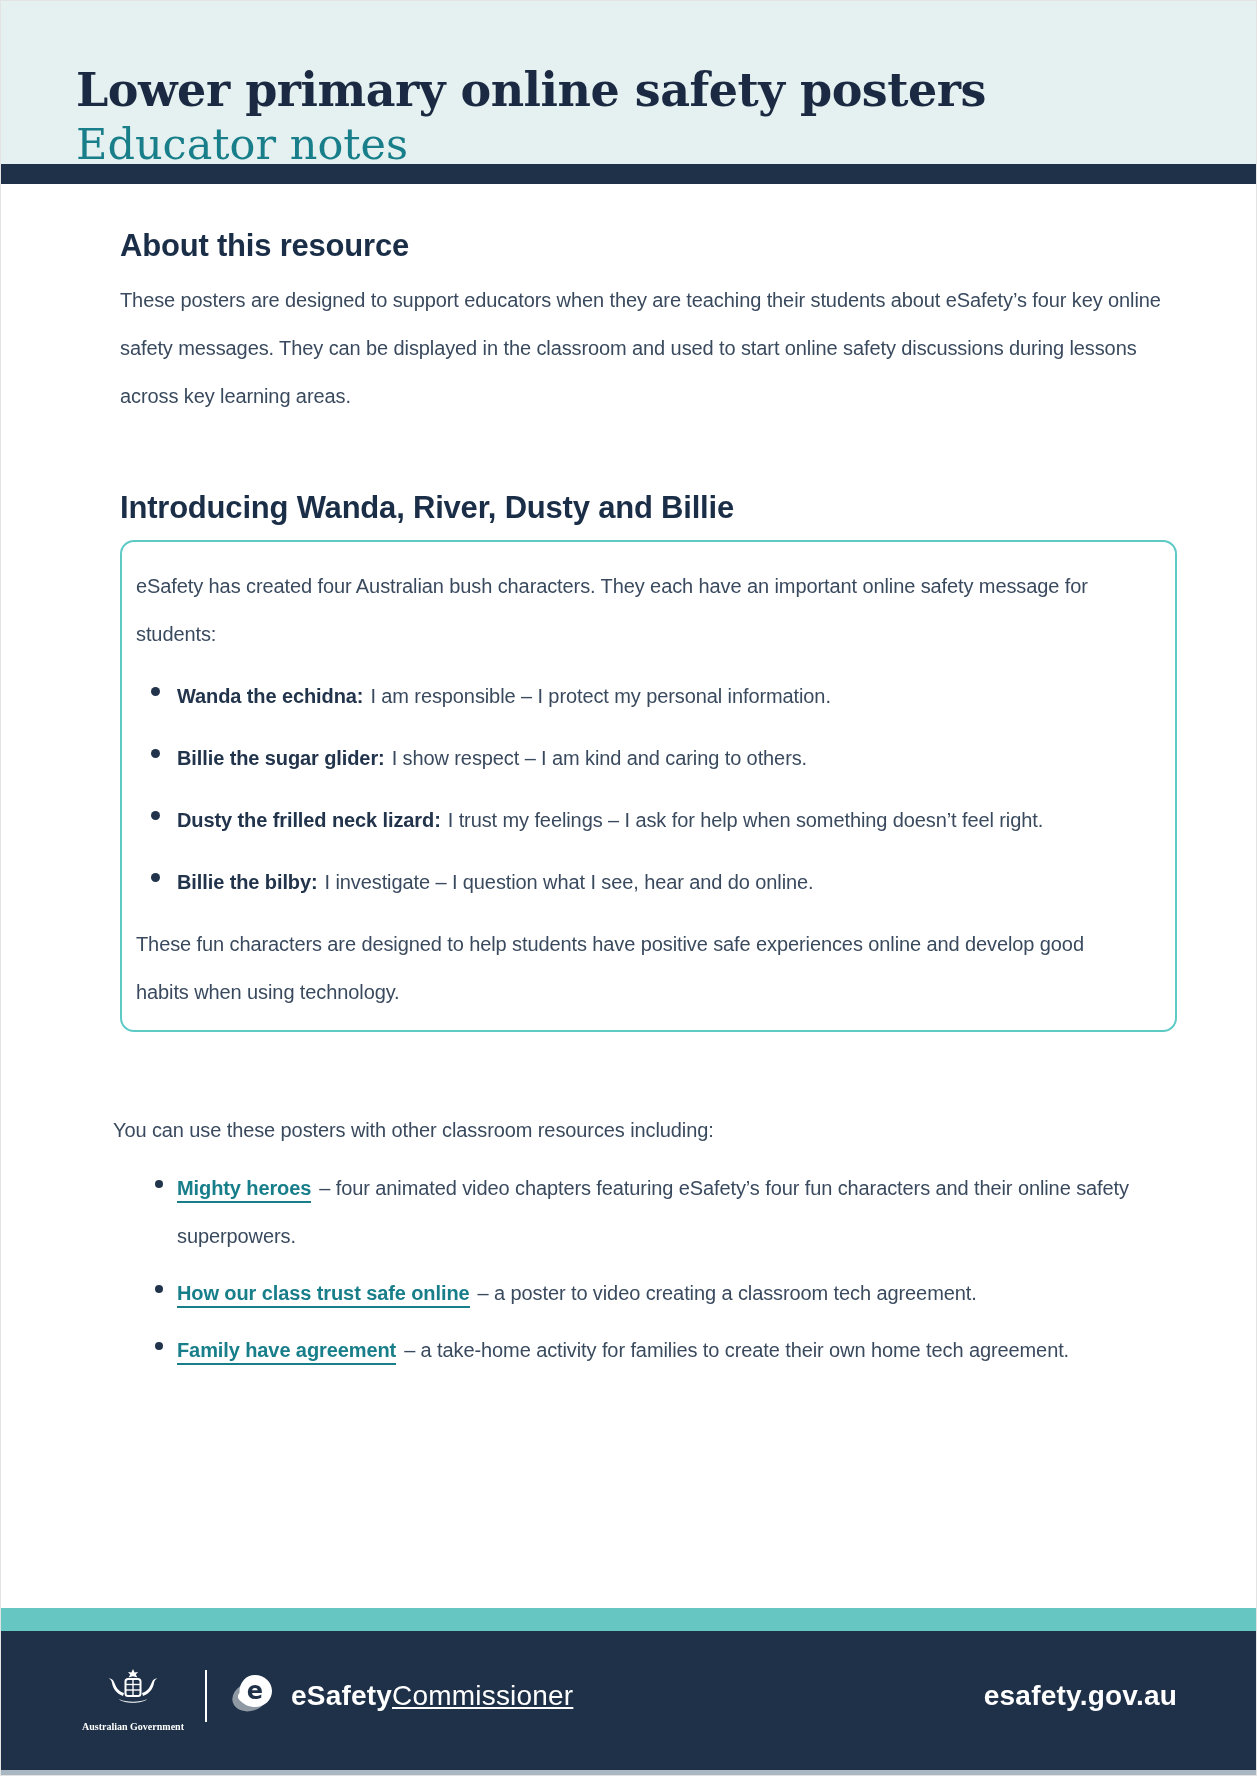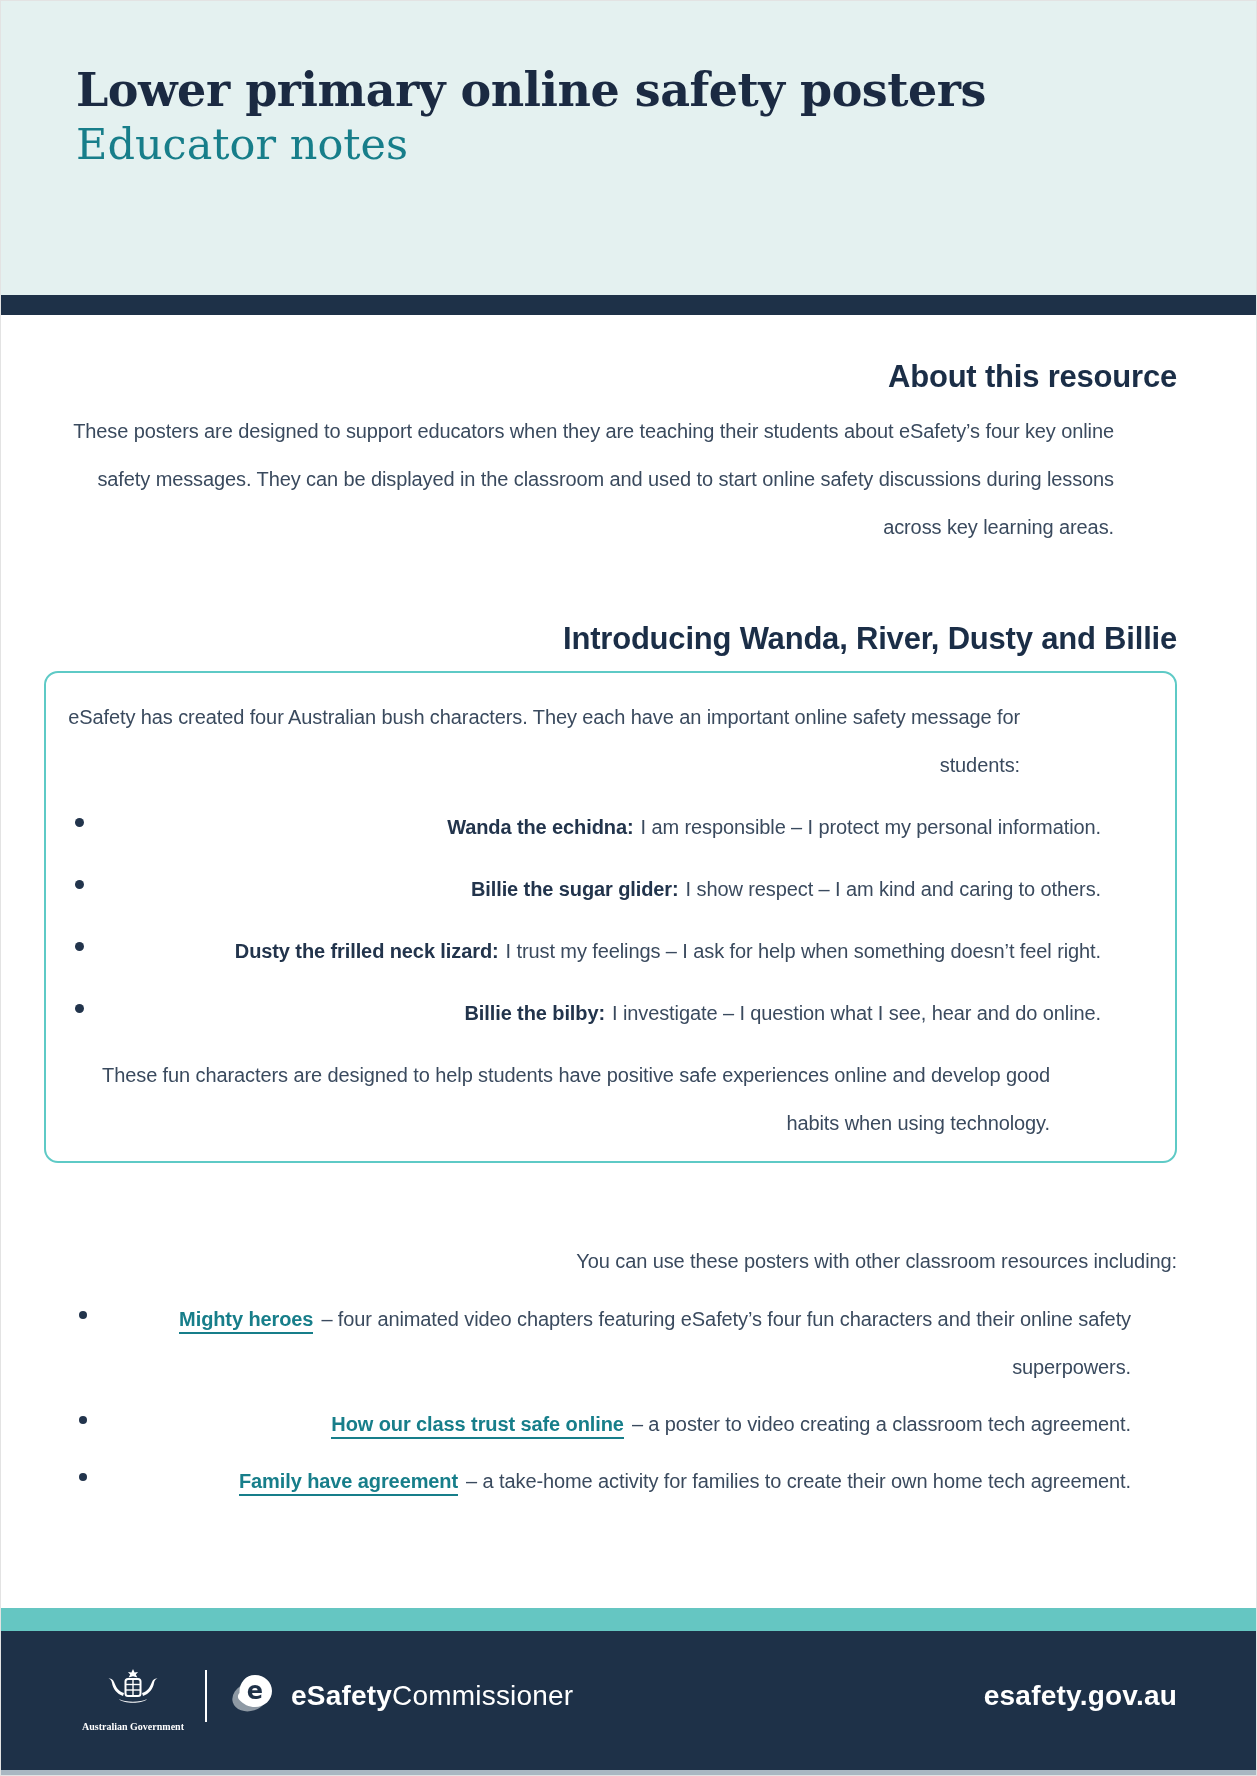--- a/index.html
+++ b/index.html
@@ -9,21 +9,21 @@
     border:1px solid #e3e3e3;
     background:#ffffff;
     display:flex;flex-direction:column;
     font-family:"Liberation Sans","DejaVu Sans",sans-serif;
     overflow:hidden;
     position:relative;
   }
   
   .header{
     background:#e4f1f0;
-    height:294px;
+    height:163px;
     box-sizing:border-box;
     padding:62px 75px 0 75px;
   }
   .page-title{
     margin:0;
     font-family:"DejaVu Serif","Liberation Serif",serif;
     font-weight:700;
     font-size:46px;
     line-height:54px;
     letter-spacing:-0.5px;
@@ -35,22 +35,21 @@
     font-weight:400;
     font-size:43px;
     line-height:50px;
     color:#177e8a;
   }
   .navy-bar{height:20px;background:#1e3148;}
   
   .main{
     flex:1;
     box-sizing:border-box;
-    padding:0 79px 0 43px;
-    text-align:right;
+    padding:0 79px 0 119px;
   }
   .section-heading{
     margin:0;
     font-size:31px;
     font-weight:700;
     color:#1b2e47;
     letter-spacing:-0.2px;
   }
   .about-heading{margin-top:44px;}
   .body-text{
@@ -144,21 +143,21 @@
   .footer-divider{
     width:2px;height:52px;background:#ffffff;
     margin:0 24px 10px 24px;
   }
   .esafety-brand{display:flex;align-items:center;margin-bottom:10px;}
   .esafety-wordmark{
     color:#ffffff;font-size:28px;letter-spacing:0.2px;margin-left:12px;
     white-space:nowrap;
   }
   .wordmark-bold{font-weight:700;}
-  .wordmark-light{font-weight:400;}
+  .wordmark-light{font-weight:400;text-decoration:underline;}
   .footer-site{
     margin-left:auto;margin-bottom:10px;
     color:#ffffff;font-size:28px;font-weight:700;letter-spacing:0.2px;
   }
 </style>
 </head>
 <body>
 
 <div class="page">
 

